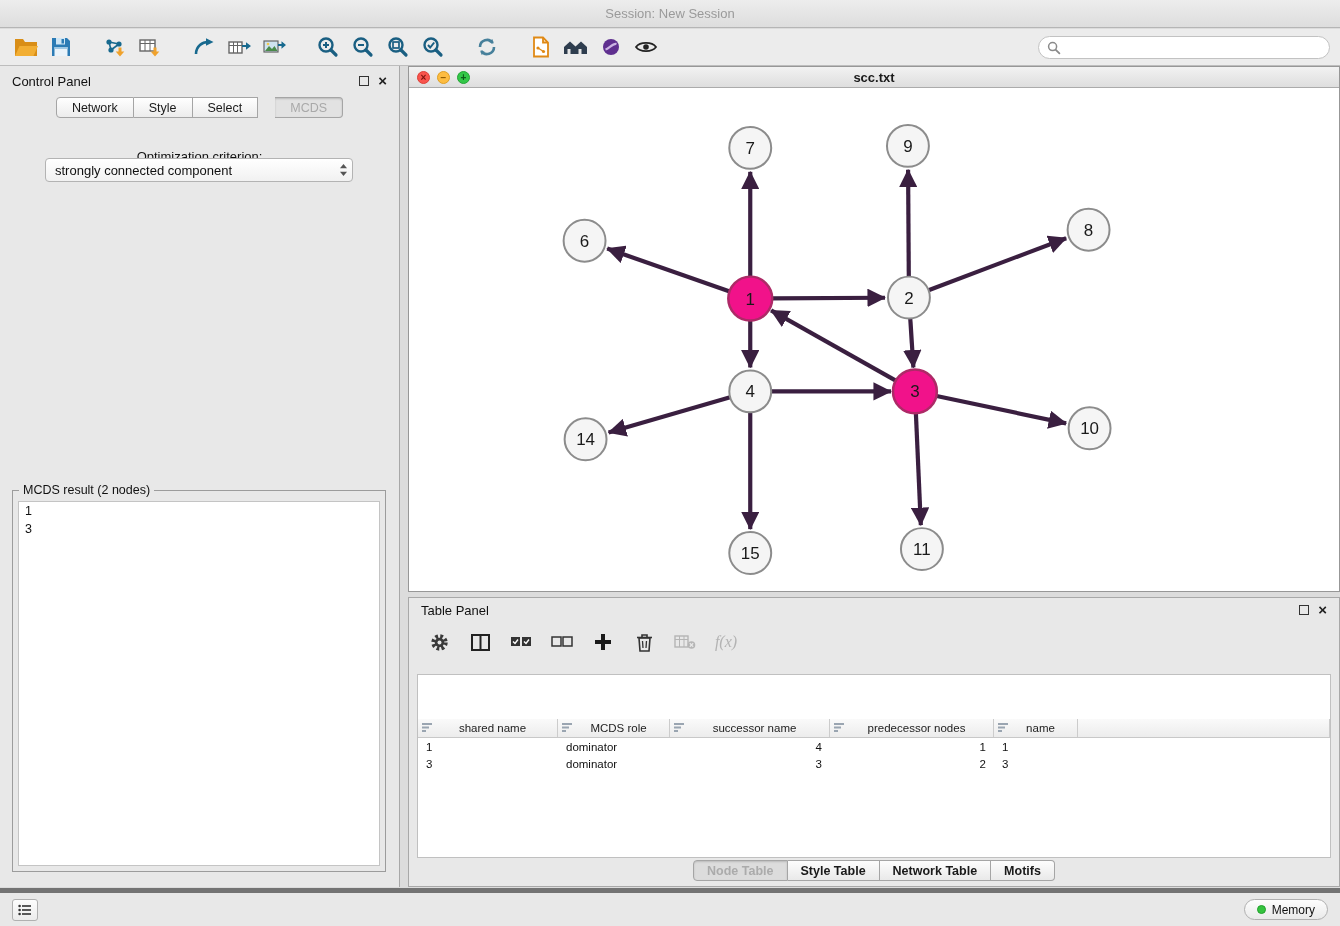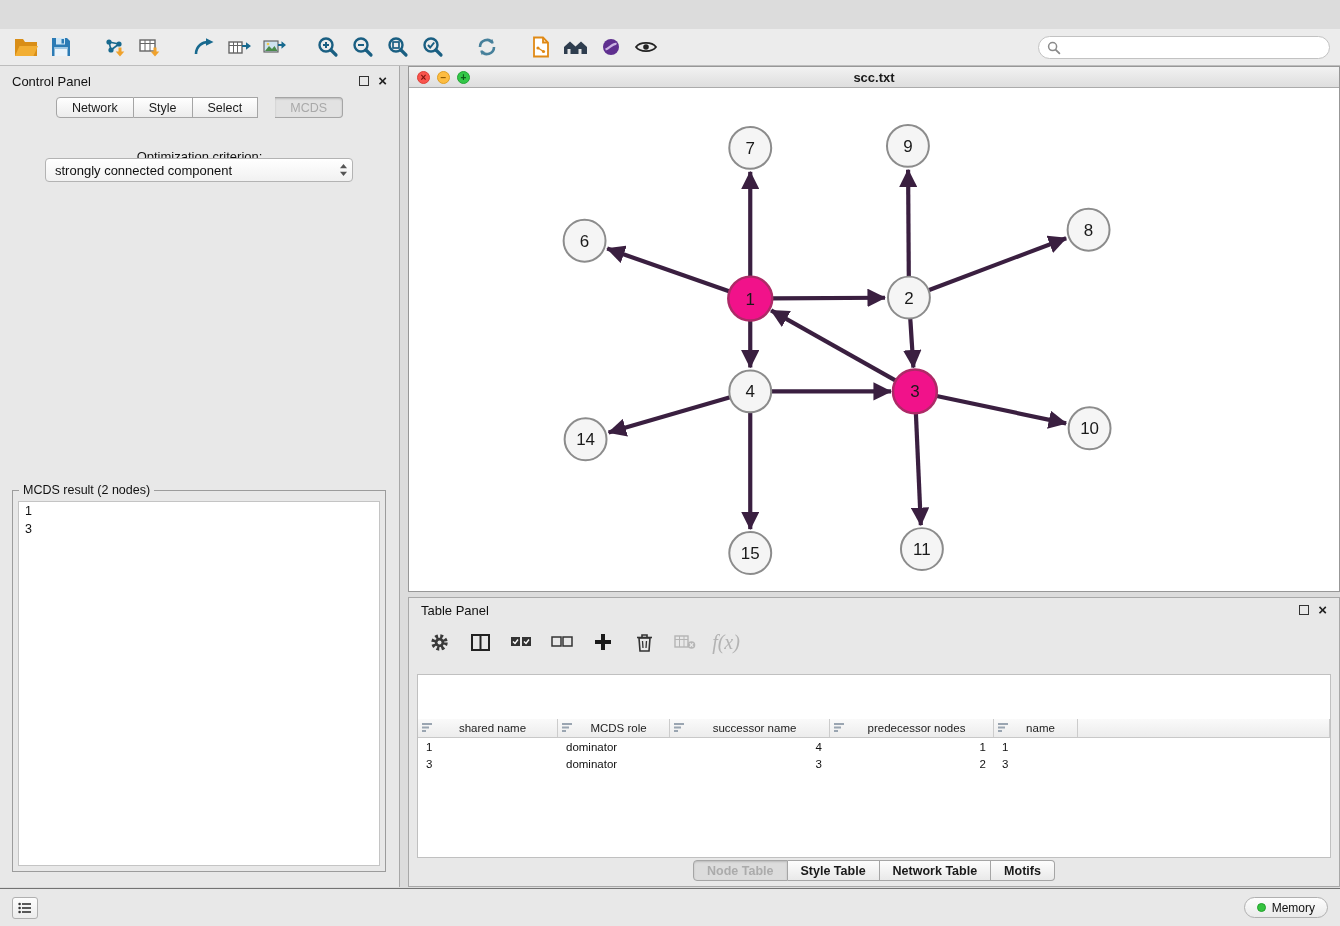--- a/index.html
+++ b/index.html
@@ -68,51 +68,54 @@
   .net-canvas text { font-family:"Liberation Sans","DejaVu Sans",sans-serif; }
 
   
   .table-panel { position:absolute; left:408px; top:597px; width:932px; height:290px;
     background:#e8e8e8; border:1px solid #a8a8a8; }
   .tp-header { position:absolute; top:2px; left:0; right:0; height:20px; display:flex; align-items:center;
     padding:0 12px; font-size:13px; color:#111; }
   .tp-toolbar { position:absolute; top:24px; left:0; right:0; height:40px; display:flex; align-items:center;
     padding-left:18px; gap:17px; }
   .tp-tool { width:24px; height:24px; display:flex; align-items:center; justify-content:center; }
-  .fx { font-family:"Liberation Serif","DejaVu Serif",serif; font-style:italic; font-size:20px; color:#b3b3b3; }
+  .fx { font-family:"Liberation Serif","DejaVu Serif",serif; font-style:italic; font-size:16px; color:#b3b3b3; }
   .table-box { position:absolute; top:76px; left:8px; right:8px; height:184px; background:#ffffff;
     border:1px solid #c0c0c0; overflow:hidden; }
   .thead { display:flex; height:19px; background:linear-gradient(#fafafa,#ececec); border-bottom:1px solid #c8c8c8;margin-top:44px; }
   .th { display:flex; align-items:center; border-right:1px solid #cccccc; font-size:11.5px; color:#222; padding:0 4px; }
   .th-label { flex:1; text-align:center; }
   .th-fill { flex:1; }
   .tr { display:flex; height:17px; align-items:center; }
   .td { font-size:11.5px; color:#111; padding:0 8px; }
   .tp-tabs { position:absolute; bottom:5px; left:0; right:0; display:flex; justify-content:center; }
   .tp-tab { height:21px; line-height:20px; padding:0 13px; font-size:12.5px; font-weight:bold; color:#1a1a1a;
     background:linear-gradient(#fdfdfd,#e9e9e9); border:1px solid #a5a5a5; border-left:none; }
   .tp-tab:first-child { border-left:1px solid #a5a5a5; border-radius:4px 0 0 4px; }
   .tp-tab:last-child { border-radius:0 4px 4px 0; }
   .tp-tab.active { background:#dcdcdc; color:#ababab; box-shadow:inset 0 1px 2px rgba(0,0,0,.15); }
 
   
   .statusbar { position:absolute; left:0; right:0; bottom:0; height:38px; background:#e8e8e8;
-    border-top:1px solid #737373; display:flex; align-items:center; padding:0 12px; }
+    border-top:5px solid #737373; display:flex; align-items:center; padding:0 12px; }
   .status-left-btn { width:26px; height:22px; border:1px solid #b0b0b0; border-radius:3px;
     background:linear-gradient(#fdfdfd,#ececec); display:flex; align-items:center; justify-content:center; }
   .memory-pill { margin-left:auto; height:21px; border:1px solid #b0b0b0; border-radius:11px;
     background:linear-gradient(#fdfdfd,#eaeaea); display:flex; align-items:center; gap:6px; padding:0 12px;
     font-size:12px; color:#111; }
   .mem-dot { width:9px; height:9px; border-radius:50%; background:#35c33f; border:1px solid #22a12c; }
 </style>
 </head>
 <body>
 
 <div class="app">
 
+  <div class="titlebar">
+    <span>Session: New Session</span>
+  </div>
 
   <div class="toolbar">
     <span class="tb-btn">
       <svg width="26" height="24" viewBox="0 0 26 24">
           <path d="M2 4h8l2 3h12v14H2z" fill="#d98e17"></path>
           <path d="M2 21l4.5-10H25l-4.5 10z" fill="#f2ae33"></path>
         </svg>
     </span>
     <span class="tb-btn">
       <svg width="24" height="24" viewBox="0 0 24 24">

